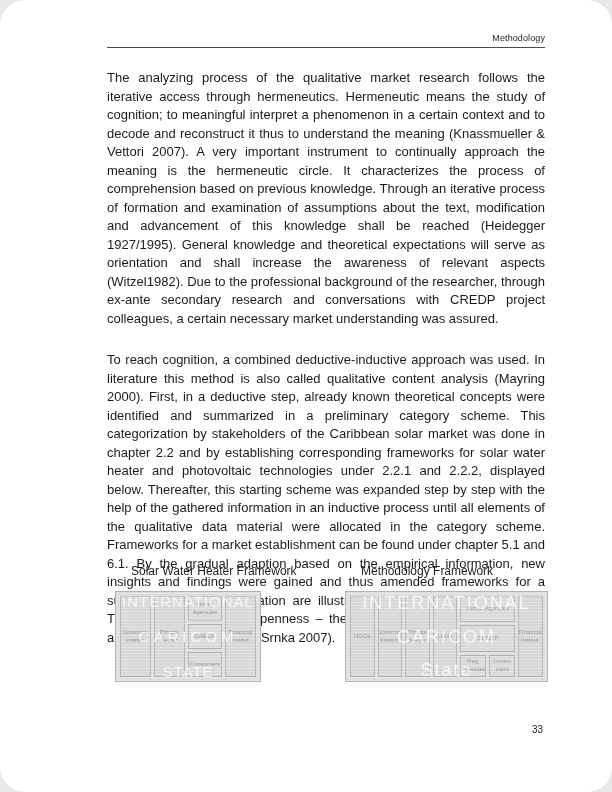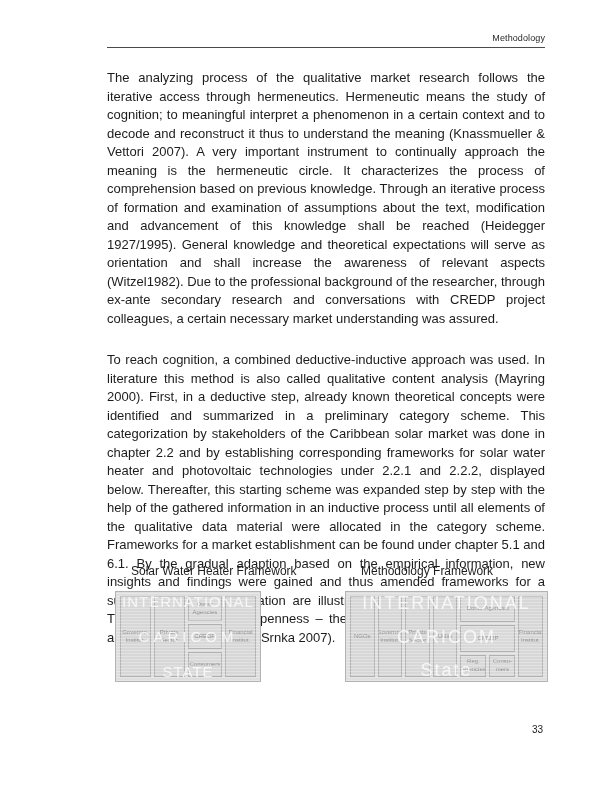--- a/index.html
+++ b/index.html
@@ -5,20 +5,21 @@
   html,body{margin:0;padding:0;background:#e8e8e8;}
   .page{
     position:relative;
     width:612px;height:792px;
     margin:0 auto;
     background:#ffffff;
     font-family:"Liberation Sans", sans-serif;
     color:#1c1c1c;
     overflow:hidden;
     box-sizing:border-box;
+    border-radius:25px;
   }
   
   .header{position:absolute;left:107px;top:33px;width:438px;}
   .header-title{text-align:right;font-size:9px;color:#2a2a2a;padding-bottom:4px;letter-spacing:.1px;}
   .header-rule{border-bottom:1px solid #4a4a4a;height:0;}
 
   
   .content{position:absolute;left:107px;top:69px;width:438px;}
   .content p{
     margin:0 0 23px 0;

